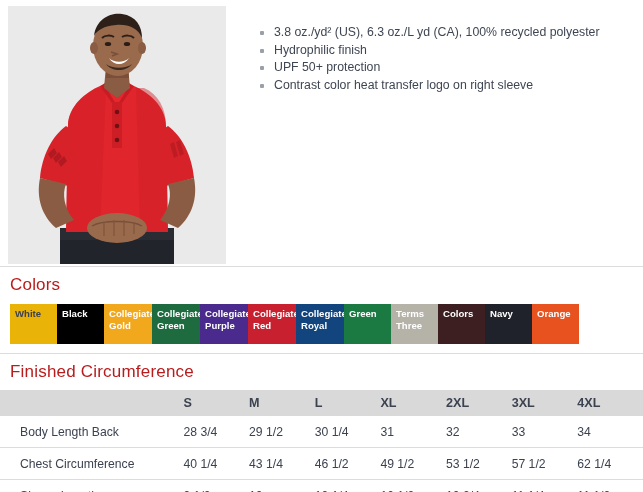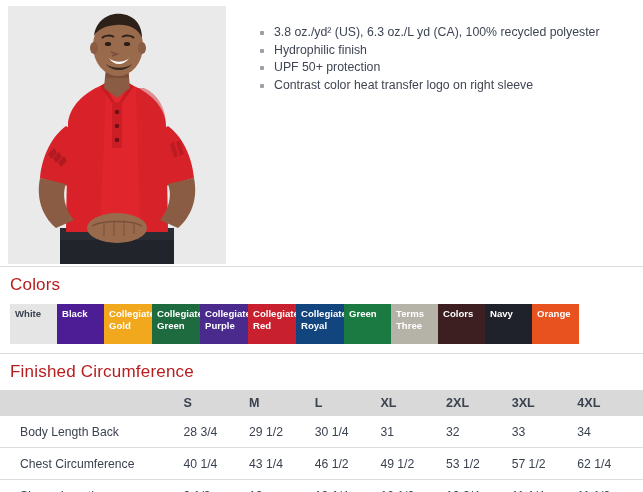--- a/index.html
+++ b/index.html
@@ -225,22 +225,22 @@
     </ul>
 
   </div>
 </div>
 
 <div class="divider"></div>
 
 <div class="section-title">Colors</div>
 
 <div class="swatch-row">
-  <div class="swatch narrow dark-text" style="background:#e5e5e5">White</div>
-  <div class="swatch narrow" style="background:#4c1d95">Black</div>
+  <div class="swatch narrow dark-text" style="background:#eab308">White</div>
+  <div class="swatch narrow" style="background:#000000">Black</div>
   <div class="swatch wide" style="background:#f2a81d">Collegiate Gold</div>
   <div class="swatch wide" style="background:#1d6b3e">Collegiate Green</div>
   <div class="swatch wide" style="background:#4a2a8c">Collegiate Purple</div>
   <div class="swatch wide" style="background:#c8202e">Collegiate Red</div>
   <div class="swatch wide" style="background:#12447e">Collegiate Royal</div>
   <div class="swatch narrow" style="background:#1a7a42">Green</div>
   <div class="swatch narrow" style="background:#b5b2a8">Terms Three</div>
   <div class="swatch narrow" style="background:#3d1f22">Colors</div>
   <div class="swatch narrow" style="background:#20222b">Navy</div>
   <div class="swatch narrow" style="background:#e8521e">Orange</div>

